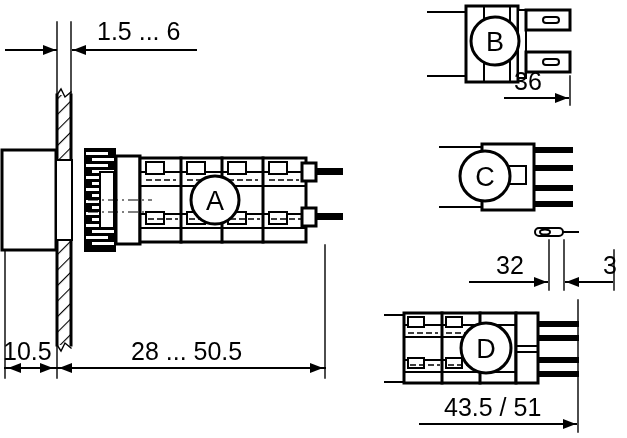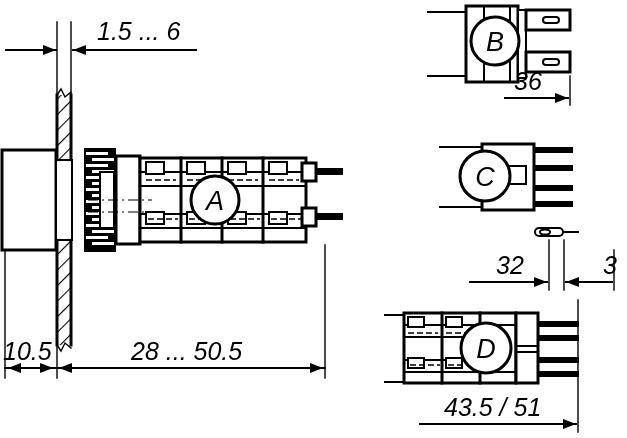--- a/index.html
+++ b/index.html
@@ -10,21 +10,20 @@
   }
   body {
     font-family: "Liberation Sans", sans-serif;
   }
   #drawing-root {
     position: relative;
     width: 627px;
     height: 438px;
     background: #0369a1;
     overflow: hidden;
-    font-style: italic;
   }
   #drawing-svg {
     display: block;
     width: 627px;
     height: 438px;
   }
   .dim-text {
     font-family: "Liberation Sans", sans-serif;
     font-size: 25px;
     fill: #000000;

